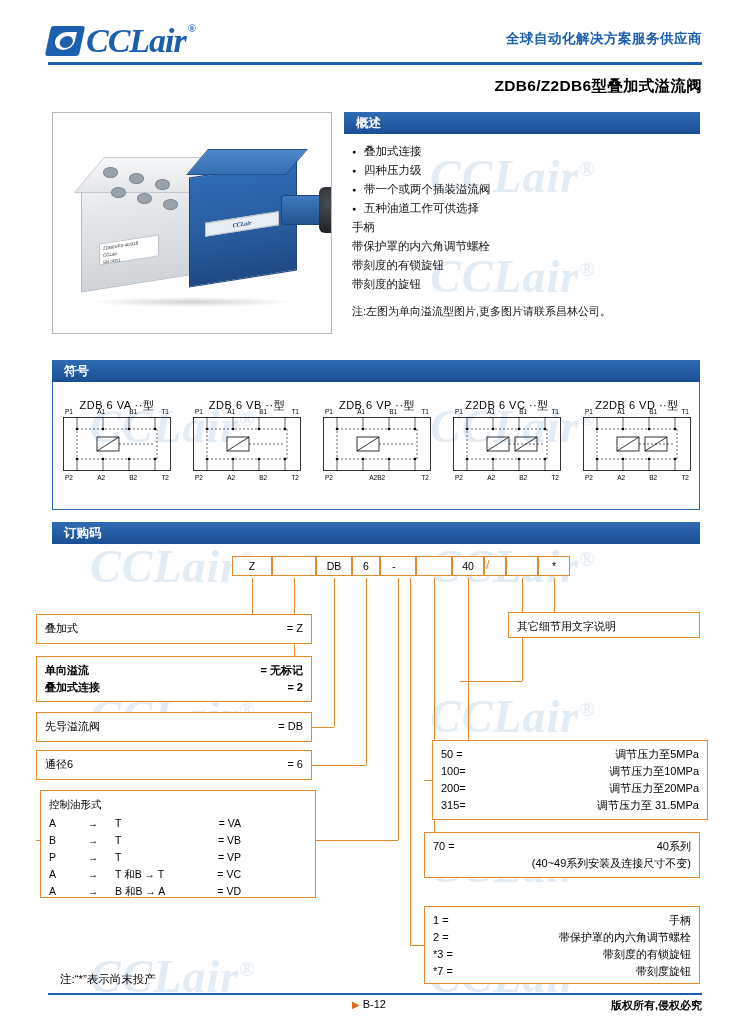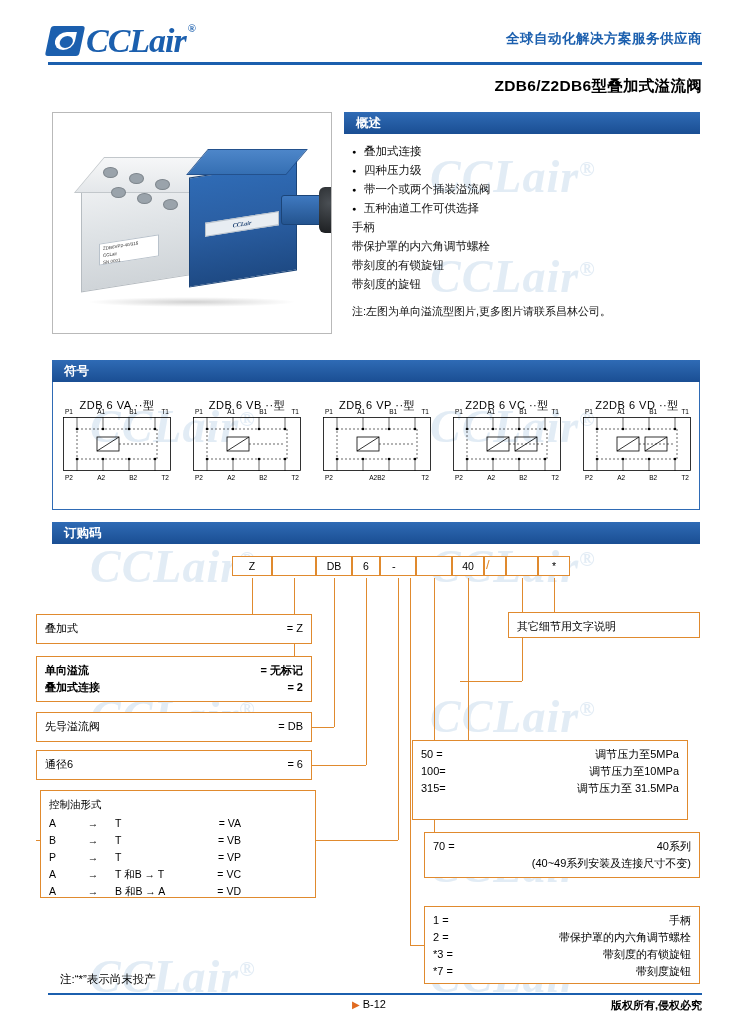--- a/index.html
+++ b/index.html
@@ -589,29 +589,33 @@
       </div>
   </div>
 
   <div class="opt-box" style="left:508px; top:612px; width:192px; height:26px;">
     <div class="row">
         <span class="l">其它细节用文字说明</span>
       </div>
   </div>
 
 
-  <div class="opt-box" style="left:412px; top:740px; width:276px; height:80px;">
+  <div class="opt-box" style="left:432px; top:740px; width:276px; height:80px;">
     <div id="pressure-rows">
         <div class="row">
           <span class="l">50 =</span>
           <span class="r">调节压力至5MPa</span>
         </div>
         <div class="row">
           <span class="l">100=</span>
           <span class="r">调节压力至10MPa</span>
+        </div>
+        <div class="row">
+          <span class="l">200=</span>
+          <span class="r">调节压力至20MPa</span>
         </div>
         <div class="row">
           <span class="l">315=</span>
           <span class="r">调节压力至 31.5MPa</span>
         </div>
       </div>
   </div>
 
   <div class="opt-box" style="left:424px; top:832px; width:276px; height:46px;">
     <div id="series-rows">

